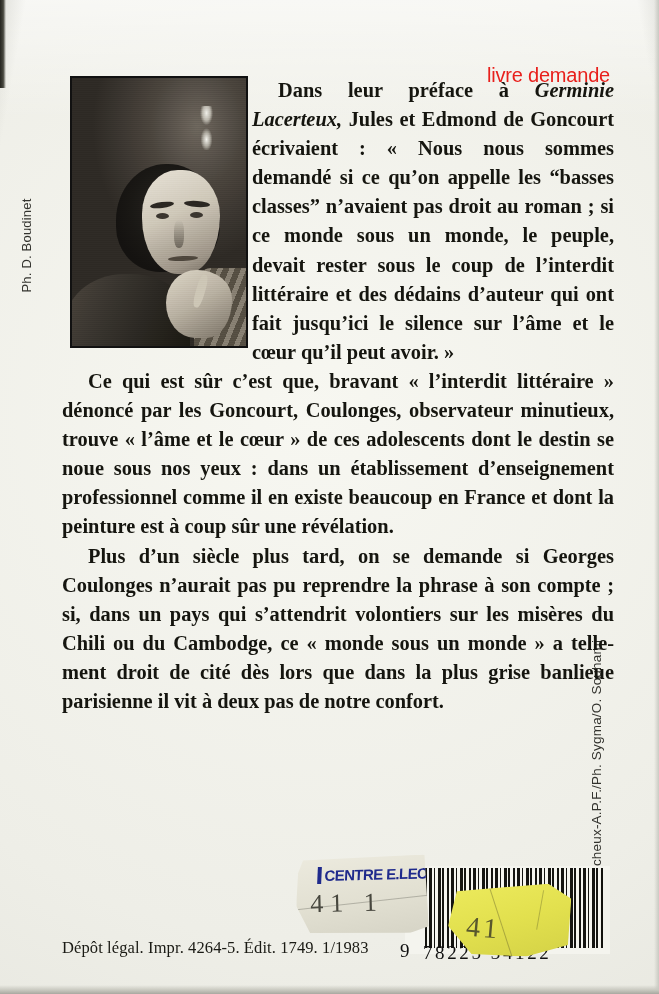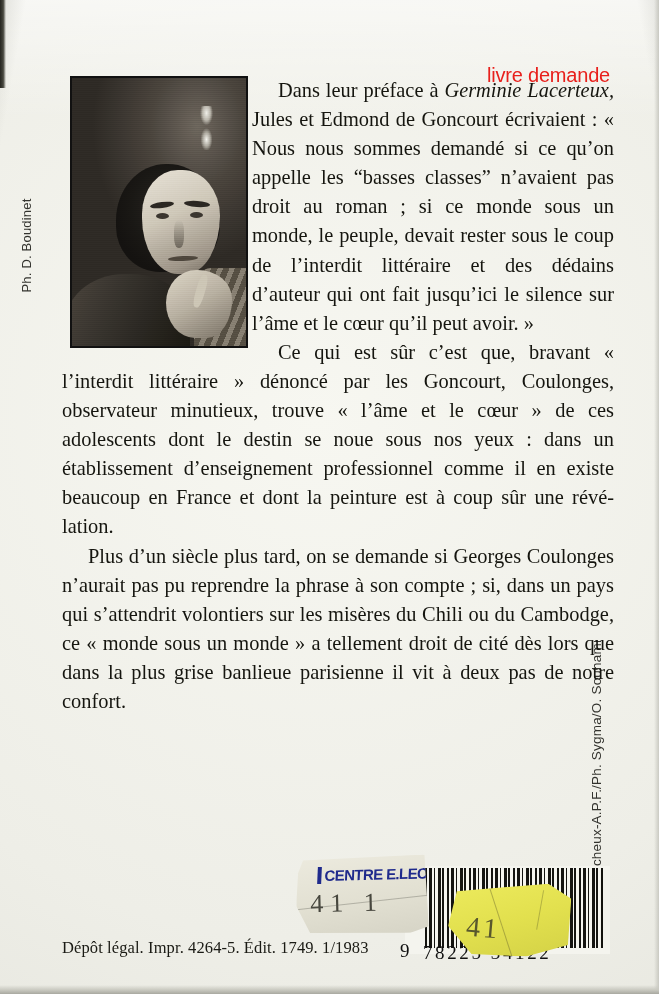--- a/index.html
+++ b/index.html
@@ -184,20 +184,21 @@
     position: absolute;
     left: 62px;
     top: 76px;
     width: 552px;
     font-size: 20.4px;
     line-height: 29.1px;
     color: #15150f;
     text-align: justify;
     text-justify: inter-word;
     hyphens: manual;
+    font-weight: bold;
   }
   .bodytext p { text-indent: 26px; margin: 0; }
   .bodytext p.first { text-indent: 26px; }
   .bodytext i { font-style: italic; }
 
   .photo-float {
     float: left;
     width: 190px;
     height: 278px;
     shape-outside: margin-box;

